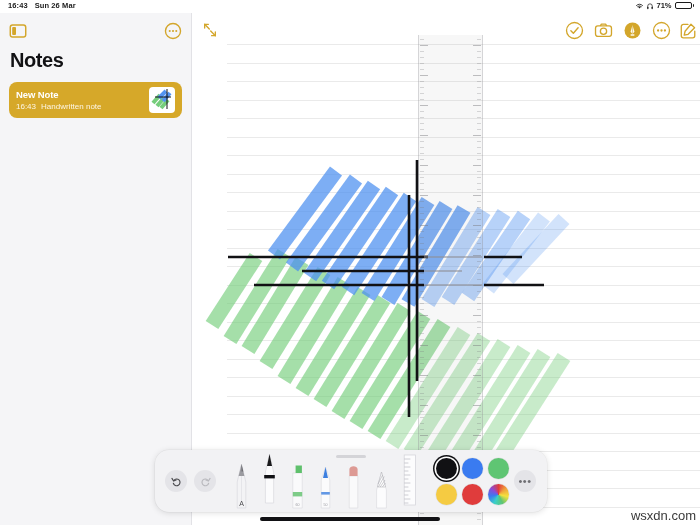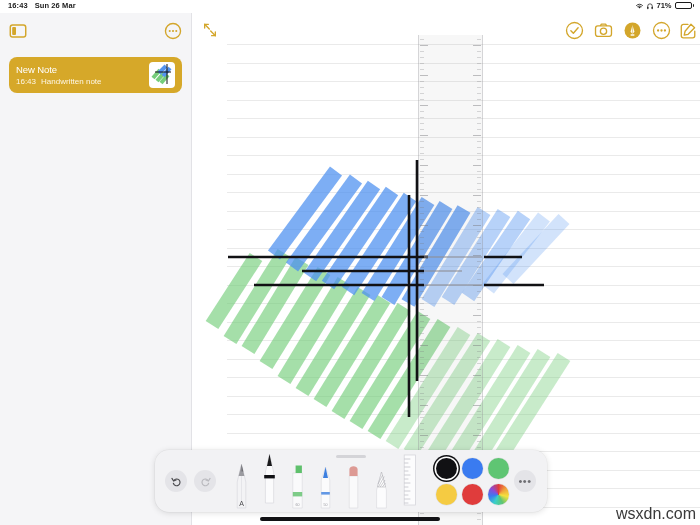--- a/index.html
+++ b/index.html
@@ -100,21 +100,21 @@
     margin: 10px 9px 0 9px;
     height: 36px;
     background: #d6a829;
     border-radius: 8px;
     display: flex; align-items: center;
     padding: 0 7px;
     cursor: pointer;
   }
   .note-card-text { flex: 1; min-width: 0; }
   #note-card-title {
-    font-size: 9.5px; font-weight: normal; color: #ffffff;
+    font-size: 9.5px; font-weight: bold; color: #ffffff;
     line-height: 12px; letter-spacing: -0.1px;
   }
   .note-card-sub {
     display: flex; gap: 5px;
     font-size: 8px; color: #fdf6e4;
     line-height: 11px;
   }
   #note-thumb {
     width: 26px; height: 26px;
     background: #ffffff; border-radius: 4px;
@@ -257,21 +257,21 @@
   #home-indicator {
     position: absolute; bottom: 4px; left: 50%;
     transform: translateX(-50%);
     width: 180px; height: 4px;
     background: #111114; border-radius: 3px;
     z-index: 55;
   }
   
   #watermark {
     position: absolute; right: 4px; bottom: 2px;
-    font-size: 16px; color: #3a3a3a;
+    font-size: 13px; color: #3a3a3a;
     z-index: 70;
     font-family: "Liberation Sans", sans-serif;
     margin-top: 28px;
   }
 </style>
 </head>
 <body>
 
 <div id="app">
 
@@ -307,20 +307,21 @@
         <rect x="4.6" y="6.6" width="4.2" height="8.8" rx="1" fill="currentColor"></rect>
       </svg>
       <svg id="sidebar-more" class="sb-icon-btn" viewBox="0 0 22 22">
         <circle cx="11" cy="11" r="8.3" fill="none" stroke="currentColor" stroke-width="1.5"></circle>
         <circle cx="7.4" cy="11" r="1.15" fill="currentColor"></circle>
         <circle cx="11" cy="11" r="1.15" fill="currentColor"></circle>
         <circle cx="14.6" cy="11" r="1.15" fill="currentColor"></circle>
       </svg>
     </div>
 
+    <h1 id="notes-title">Notes</h1>
 
 
     <div id="note-card">
       <div class="note-card-text">
         <div id="note-card-title">New Note</div>
         <div class="note-card-sub">
           <span>16:43</span>
           <span>Handwritten note</span>
         </div>
       </div>

